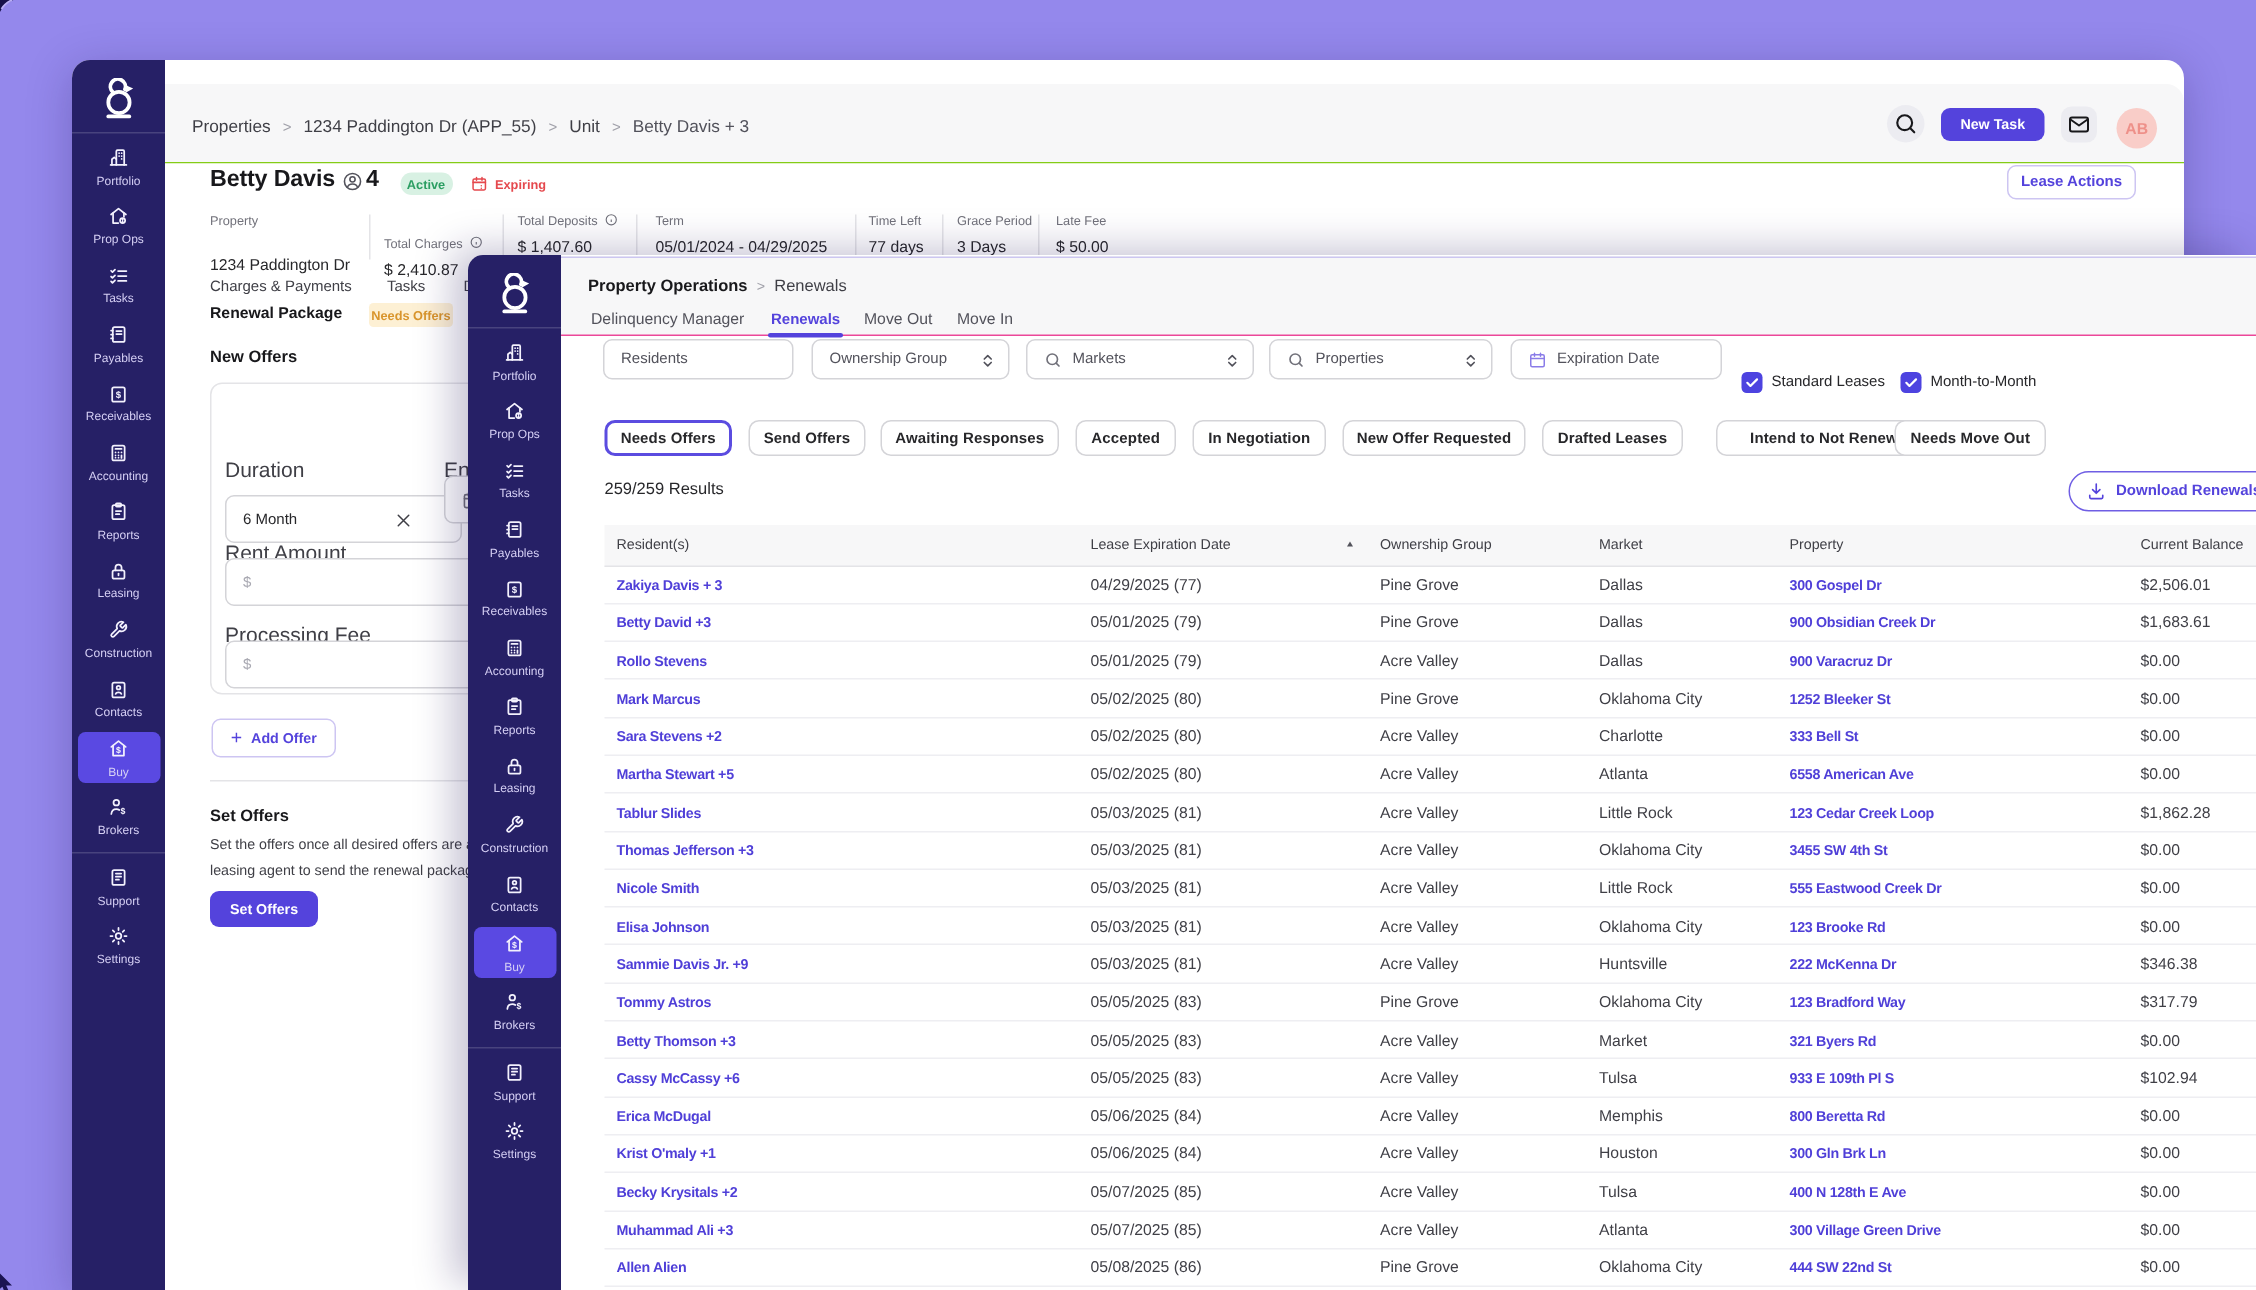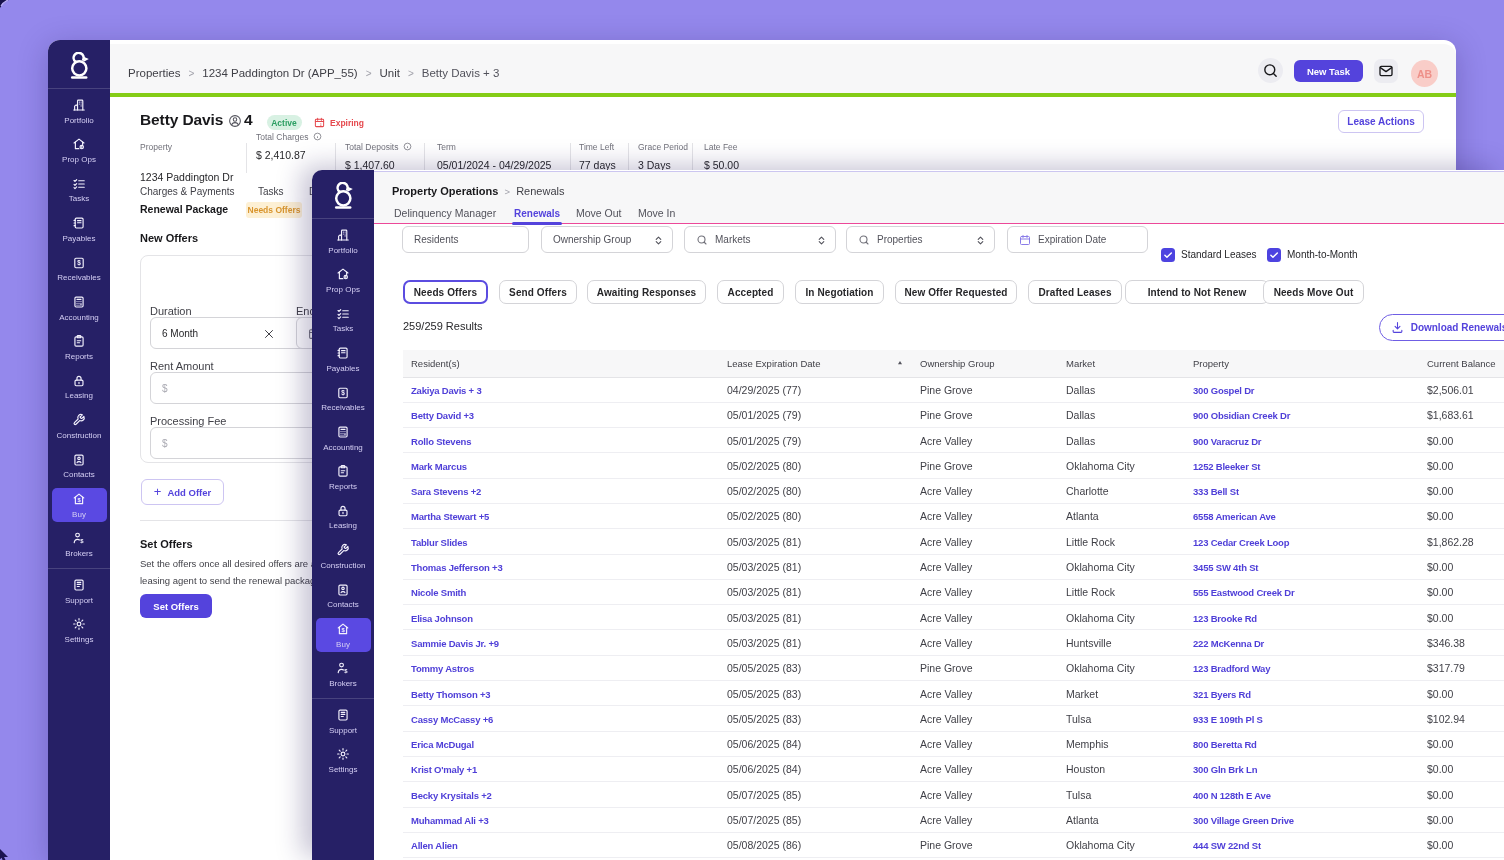--- a/index.html
+++ b/index.html
@@ -6,38 +6,38 @@
 #w1{position:absolute;left:48px;top:40px;width:1408px;height:820px;background:#fff;border-radius:12px 12px 0 0;box-shadow:0 6px 30px rgba(35,22,90,.28)}
 #w2{position:absolute;left:312px;top:170px;width:1192px;height:690px;background:#fff;border-radius:10px 0 0 0;box-shadow:-10px -4px 26px rgba(30,18,85,.26)}
 .sb{position:absolute;left:0;top:0;width:62px;height:100%;background:#262066;overflow:hidden}
 #w1 .sb{border-radius:12px 0 0 0}
 #w2 .sb{border-radius:10px 0 0 0}
 .sblogo{position:absolute;top:12px;left:0;width:62px;display:flex;justify-content:center}
 .sbdiv{position:absolute;left:0;width:62px;height:1px;background:rgba(255,255,255,.16)}
 .sbhl{position:absolute;left:3.5px;top:447.5px;width:55px;height:34px;background:#5a49e2;border-radius:5px}
 .it{position:absolute;left:0;width:62px;display:flex;flex-direction:column;align-items:center;color:#f3f1fd}
 .it span{font-size:8px;color:#d5cff4;margin-top:3.5px}
-.hdr1{position:absolute;left:62px;top:4px;width:1346px;height:53px;background:#f7f7f8;border-bottom:4px solid #84cc16;border-radius:0 12px 0 0}
+.hdr1{position:absolute;left:62px;top:16px;width:1346px;height:53px;background:#f7f7f8;border-bottom:1px solid #84cc16;border-radius:0 12px 0 0}
 .crumb{position:absolute;left:18px;top:23px;font-size:11.5px;color:#3f3f46;white-space:nowrap}
 .crumb .sep{color:#a1a1aa;font-size:10px;padding:0 8px}
 .crumb .last{color:#52525b}
 .btn-p{background:#5443dc;color:#fff;font-size:9.5px;font-weight:bold;border-radius:6px;display:flex;align-items:center;justify-content:center}
 .btn-o{background:#fff;border:1px solid #cdc5f2;color:#5443dc;font-size:10px;font-weight:bold;border-radius:6px;display:flex;align-items:center;justify-content:center}
 .avatar{position:absolute;left:1301px;top:16px;width:27px;height:27px;border-radius:50%;background:#f9cdc8;color:#ee9089;font-size:10.5px;font-weight:bold;display:flex;align-items:center;justify-content:center}
 .title{position:absolute;left:92px;top:71px;font-size:15.5px;font-weight:bold;color:#18181b;letter-spacing:-.1px}
 .pill{position:absolute;left:218.5px;top:75px;width:35px;height:15px;background:#d8f1e3;color:#2b9e62;font-size:8.5px;font-weight:bold;border-radius:8px;display:flex;align-items:center;justify-content:center}
 .expir{position:absolute;left:266px;top:77px;color:#e5484d;font-size:8.5px;font-weight:bold;display:flex;align-items:center;gap:5px}
 .lbl{font-size:8.5px;color:#71717a;white-space:nowrap}
 .val{font-size:10.5px;color:#27272a;white-space:nowrap}
 .vdiv{position:absolute;top:103px;width:1px;height:30px;background:#e4e4e7}
 .tabs1{position:absolute;top:146px;font-size:10px;color:#3f3f46;white-space:nowrap}
 .badge{position:absolute;left:198px;top:162px;width:56px;height:16px;white-space:nowrap;background:#fdf0d4;color:#d9952d;font-size:8.5px;font-weight:bold;border-radius:3px;display:flex;align-items:center;justify-content:center}
 .h2{font-size:11px;font-weight:bold;color:#18181b}
 .card{position:absolute;left:92px;top:215px;width:260px;height:208px;border:1px solid #e4e4e7;border-radius:8px}
-.flabel{position:absolute;font-size:11px;color:#3f3f46}
+.flabel{position:absolute;font-size:14px;color:#3f3f46}
 .finput{position:absolute;border:1px solid #d4d4d8;border-radius:6px;background:#fff;font-size:10px;color:#27272a;display:flex;align-items:center;padding:0 11px}
 .ph{color:#a9a9b2}
 .hdr2{position:absolute;left:62px;top:1px;width:1158px;height:53px;background:#f7f7f8;border-bottom:1px solid #ec4899;border-top:1px solid #ccc6f0}
 .tabs2{position:absolute;top:35px;font-size:10.5px;color:#52525b;white-space:nowrap}
 .inp{position:absolute;top:56px;height:27px;border:1px solid #d4d4d8;border-radius:6px;background:#fff;font-size:10px;display:flex;align-items:center;padding:0 11px;gap:7px;color:#52525b}
 .chip{position:absolute;top:110px;height:24px;border:1px solid #d4d4d8;border-radius:7px;background:#fff;font-size:10px;font-weight:bold;color:#27272a;display:flex;align-items:center;justify-content:center;letter-spacing:.1px}
 .chip.on{border:2px solid #5b4ce0}
 .cb{position:absolute;top:77.5px;width:14px;height:14px;background:#4d43e0;border-radius:3.5px;display:flex;align-items:center;justify-content:center}
 .cblbl{position:absolute;top:79px;font-size:10px;color:#27272a}
 .thead{position:absolute;left:91px;top:180px;width:1101px;height:27.5px;background:#f7f7f8;border-bottom:1px solid #e4e4e7}
@@ -201,21 +201,21 @@
         <rect x="3" y="5" width="18" height="16" rx="2"></rect>
         <path d="M8 3v4M16 3v4M3 10h18"></path>
         <path d="M15 15h.02M15 18.5h.02"></path>
       </svg>Expiring</div>
   <div class="btn-o abs" style="left:1290px;top:70px;width:86px;height:23px">Lease Actions</div>
   <div class="abs" style="left:92px;top:102px">
       <div class="lbl">Property</div>
       <div class="val" style="margin-top:19px">1234 Paddington Dr</div>
     </div>
   <div class="vdiv" style="left:198px"></div>
-  <div class="abs" style="left:208px;top:92px">
+  <div class="abs" style="left:208px;top:117px">
       <div class="lbl">Total Charges<svg style="vertical-align:-1px;margin-left:5px" width="9" height="9" viewBox="0 0 24 24" fill="none" stroke="#71717a" stroke-width="2">
           <circle cx="12" cy="12" r="9"></circle>
           <path d="M12 8h.01M12 11.5V16"></path>
         </svg></div>
       <div class="val" style="margin-top:7px">$ 2,410.87</div>
     </div>
   <div class="vdiv" style="left:287px"></div>
   <div class="abs" style="left:297px;top:102px">
       <div class="lbl">Total Deposits<svg style="vertical-align:-1px;margin-left:5px" width="9" height="9" viewBox="0 0 24 24" fill="none" stroke="#71717a" stroke-width="2">
           <circle cx="12" cy="12" r="9"></circle>
@@ -244,21 +244,21 @@
       <div class="val" style="margin-top:7px">$ 50.00</div>
     </div>
   <div class="tabs1" style="left:92px">Charges &amp; Payments</div>
   <div class="tabs1" style="left:210px">Tasks</div>
   <div class="tabs1" style="left:261px">Details</div>
   <div class="abs" style="left:92px;top:162.5px;font-size:10.5px;font-weight:bold;color:#18181b">Renewal Package</div>
   <div class="badge">Needs Offers</div>
   <div class="h2 abs" style="left:92px;top:192px">New Offers</div>
   <div class="card"></div>
   <div class="flabel" style="left:102px;top:265px">Duration</div>
-  <div class="finput" style="left:102px;top:277px;width:158px;height:32px">6 Month<svg class="abs" style="left:112px;top:10px" width="12" height="12" viewBox="0 0 24 24" fill="none" stroke="#3f3f46" stroke-width="2" stroke-linecap="round">
+  <div class="finput" style="left:102px;top:290px;width:158px;height:32px">6 Month<svg class="abs" style="left:112px;top:10px" width="12" height="12" viewBox="0 0 24 24" fill="none" stroke="#3f3f46" stroke-width="2" stroke-linecap="round">
         <path d="M5 5l14 14M19 5L5 19"></path>
       </svg></div>
   <div class="flabel" style="left:248px;top:265px">End Date</div>
   <div class="finput" style="left:248px;top:277px;width:120px;height:32px">
       <svg width="13" height="13" viewBox="0 0 24 24" fill="none" stroke="#71717a" stroke-width="2" stroke-linecap="round">
         <rect x="3" y="5" width="18" height="16" rx="2"></rect>
         <path d="M8 3v4M16 3v4M3 10h18"></path>
       </svg>
     </div>
   <div class="flabel" style="left:102px;top:320px">Rent Amount</div>
@@ -436,21 +436,21 @@
       </svg>
     </div>
   <div class="cblbl" style="left:975px">Month-to-Month</div>
   <div class="chip on" style="left:91px;width:85px">Needs Offers</div>
     <div class="chip" style="left:187px;width:78px">Send Offers</div>
     <div class="chip" style="left:275px;width:119px">Awaiting Responses</div>
     <div class="chip" style="left:405px;width:67px">Accepted</div>
     <div class="chip" style="left:483px;width:89px">In Negotiation</div>
     <div class="chip" style="left:583px;width:122px">New Offer Requested</div>
     <div class="chip" style="left:716px;width:94px">Drafted Leases</div>
-    <div class="chip" style="left:813px;width:144px">Intend to Not Renew</div>
+    <div class="chip" style="left:832px;width:144px">Intend to Not Renew</div>
     <div class="chip" style="left:951px;width:101px">Needs Move Out</div>
   <div class="abs" style="left:91px;top:150px;font-size:11px;font-weight:normal;color:#27272a">259/259 Results</div>
   <div class="abs" style="left:1067px;top:144px;width:140px;height:27px;border:1px solid #6f5ee4;border-radius:14px;display:flex;align-items:center;justify-content:center;gap:7px;color:#5443dc;font-size:10px;font-weight:bold;background:#fff"><svg width="13" height="13" viewBox="0 0 24 24" fill="none" stroke="#5443dc" stroke-width="2" stroke-linecap="round" stroke-linejoin="round">
         <path d="M12 3v11M7.5 10 12 14.5 16.5 10"></path>
         <path d="M4 17v2.5a1.5 1.5 0 0 0 1.5 1.5h13A1.5 1.5 0 0 0 20 19.5V17"></path>
       </svg>Download Renewals</div>
   <div class="thead">
     <span style="left:8px">Resident(s)</span>
       <span style="left:324px">Lease Expiration Date</span>
     <svg class="abs" style="left:493px;top:9px" width="8" height="8" viewBox="0 0 24 24" fill="#52525b">

